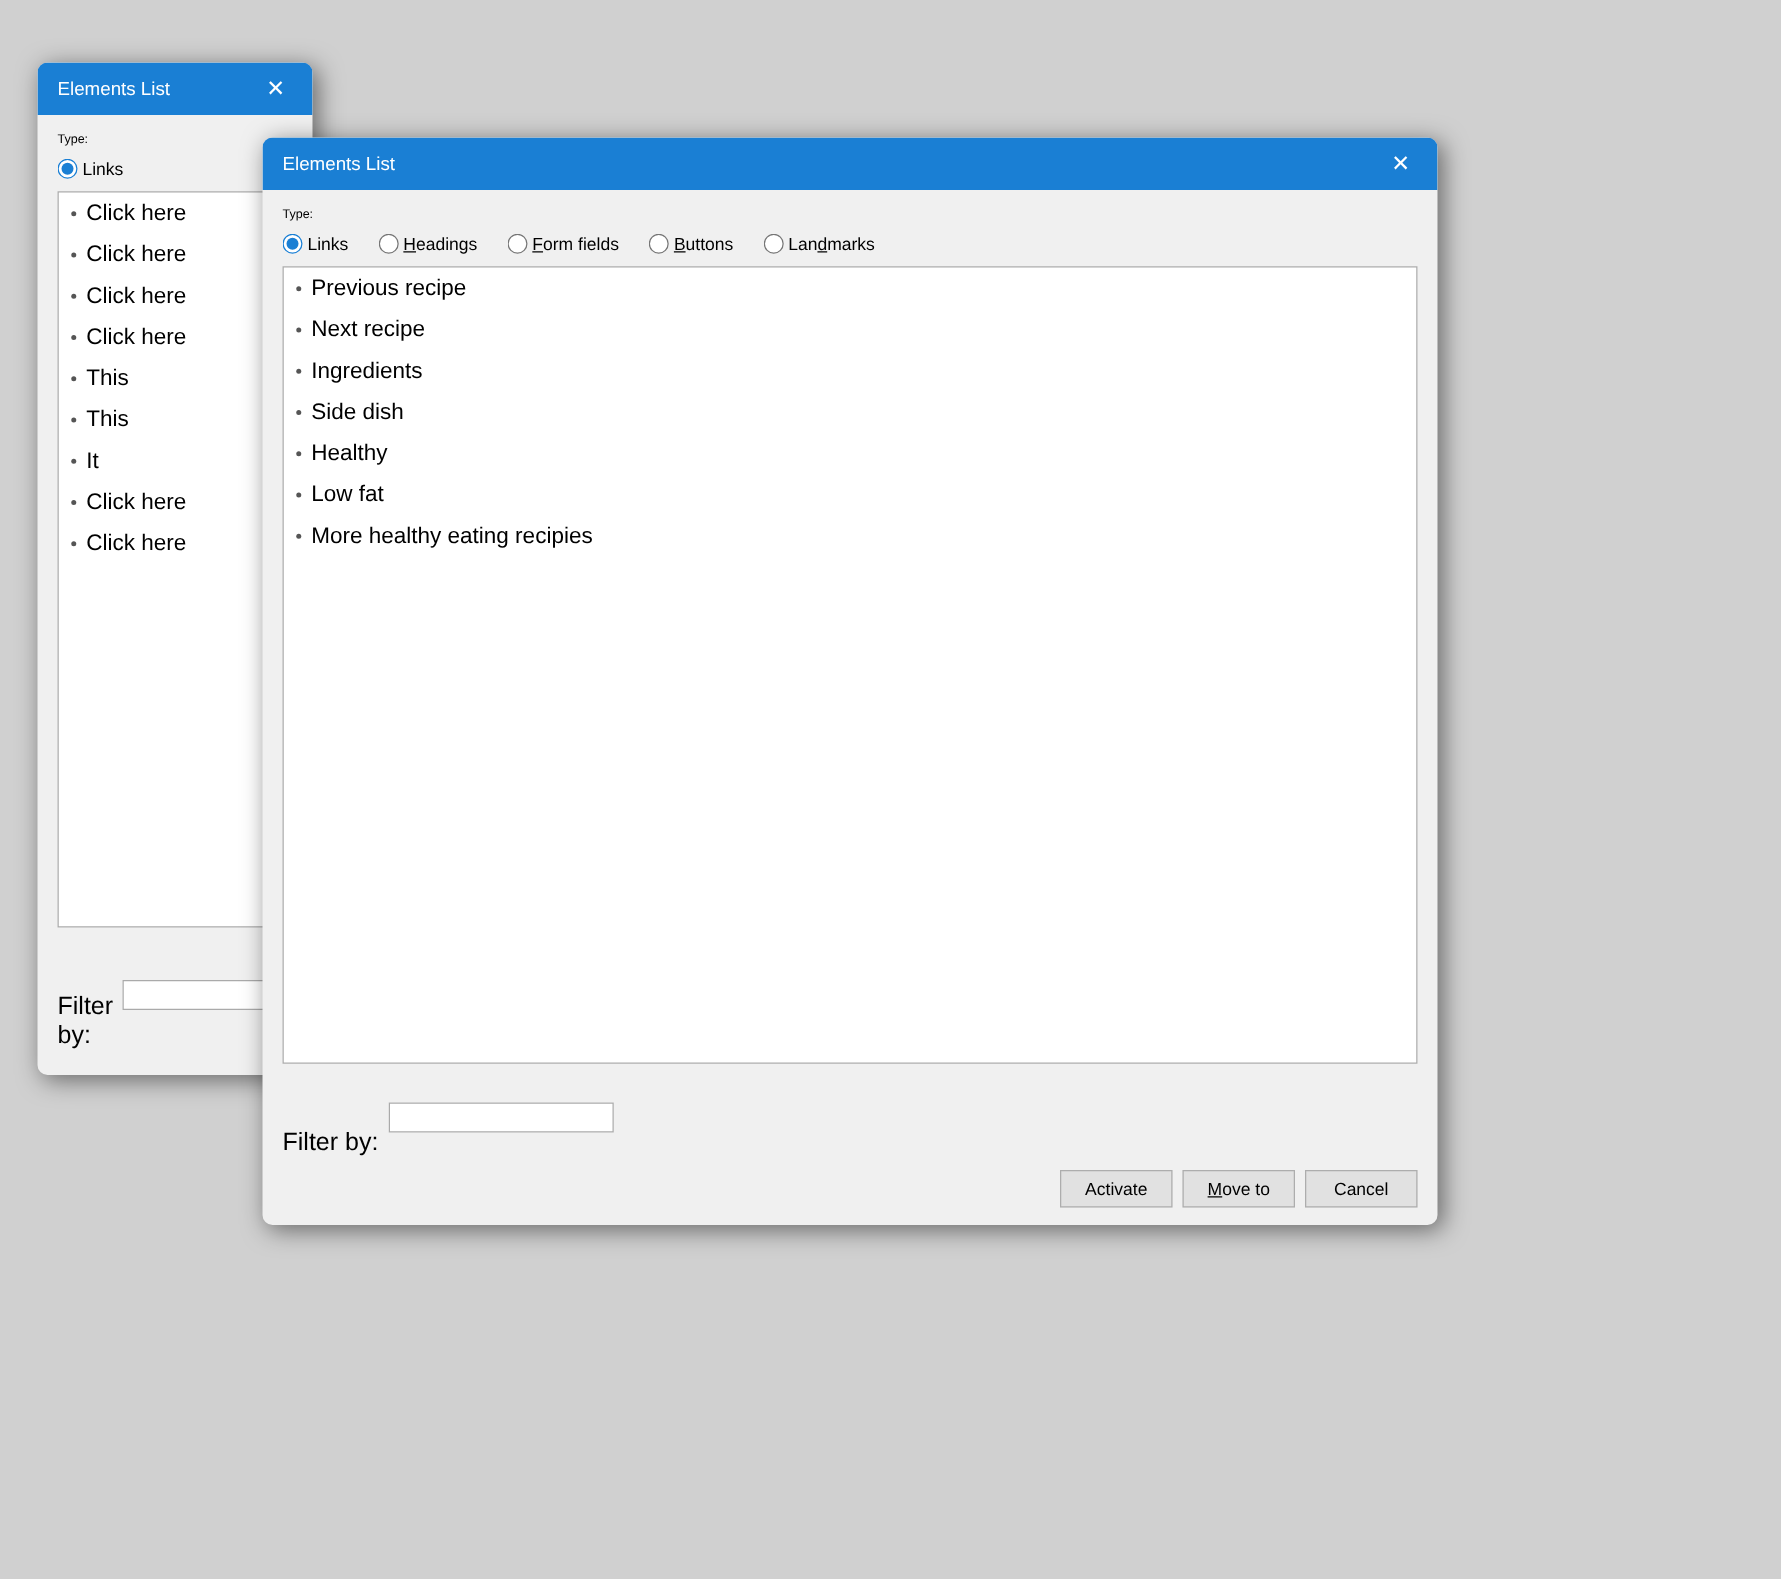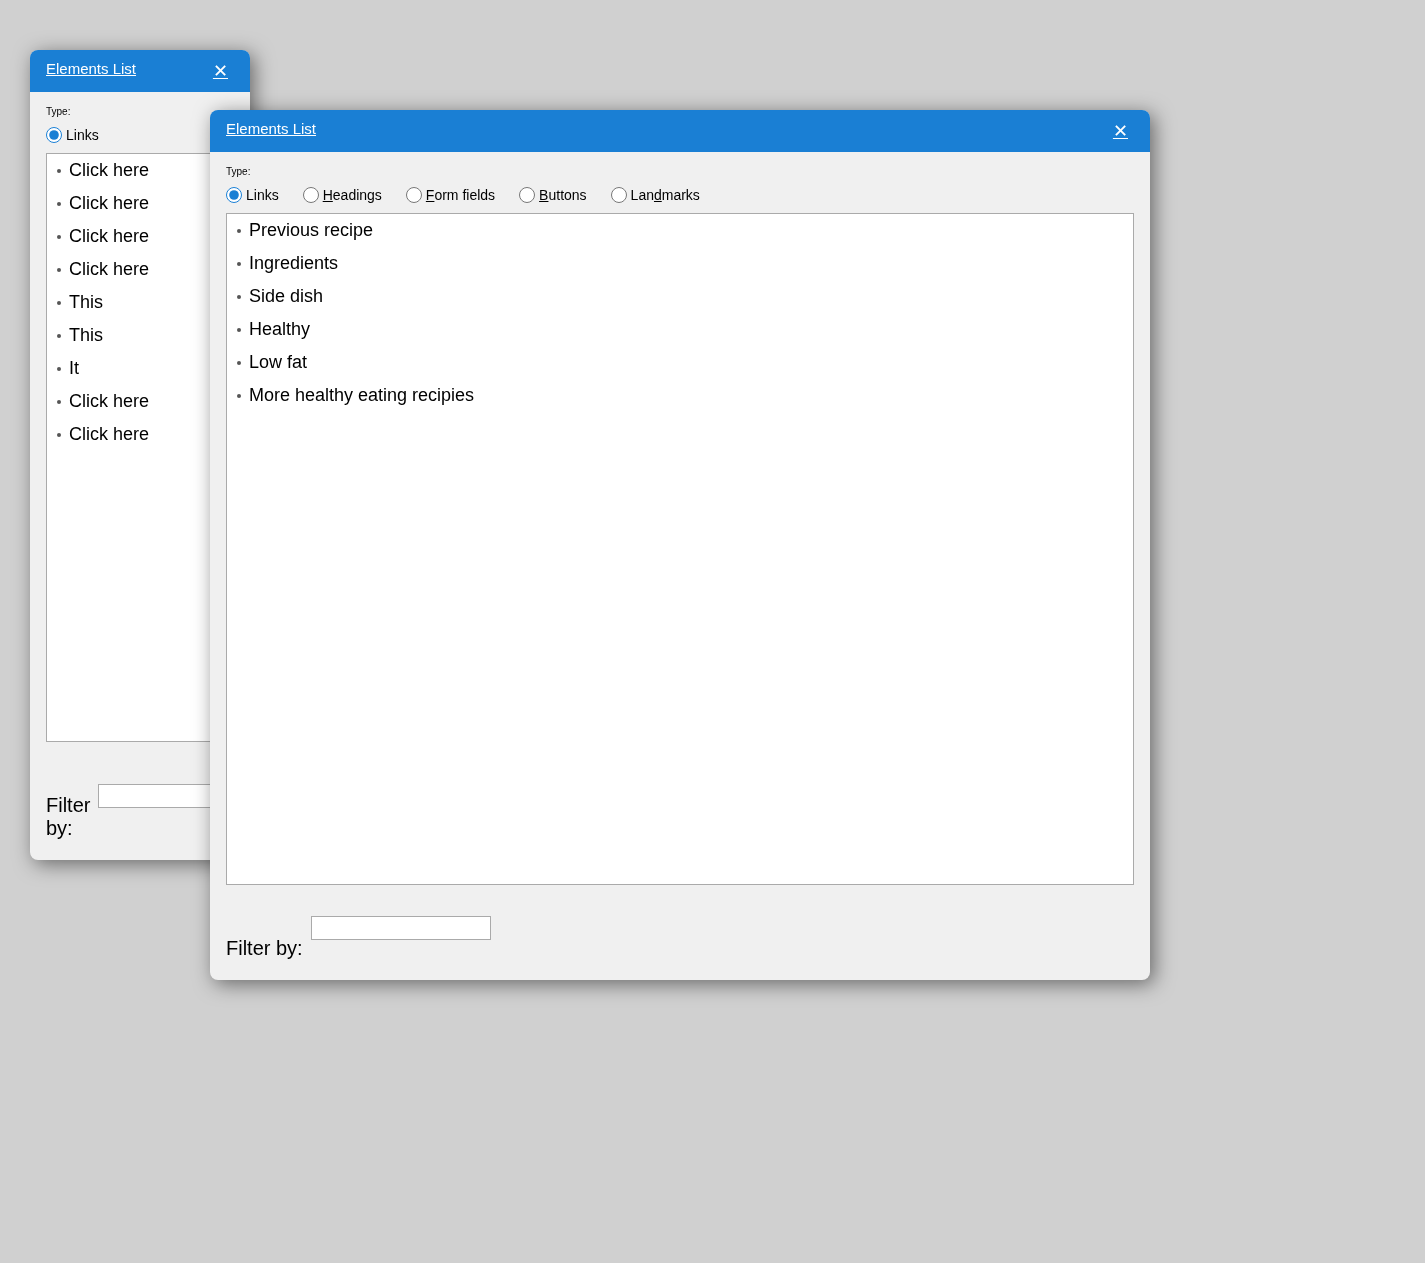--- a/index.html
+++ b/index.html
@@ -25,24 +25,23 @@
     }
 
     
     .titlebar {
       background: #1a7fd4;
       color: #fff;
       padding: 10px 16px;
       font-size: 15px;
       font-weight: 400;
       display: flex;
-      align-items: flex-start;
+      align-items: center;
       justify-content: space-between;
       flex-shrink: 0;
-      text-decoration: underline;
     }
     .titlebar-close {
       background: none;
       border: none;
       color: #fff;
       font-size: 18px;
       cursor: pointer;
       line-height: 1;
       padding: 2px 6px;
     }
@@ -230,24 +229,30 @@
         <input type="radio" name="front-type" style="">
         <span><u>B</u>uttons</span>
       </label>
       <label class="radio-option">
         <input type="radio" name="front-type" style="">
         <span>Lan<u>d</u>marks</span>
       </label>
     </div>
     <div class="list-container">
       <div class="list-item">Previous recipe</div>
+      <div class="list-item">Next recipe</div>
       <div class="list-item">Ingredients</div>
       <div class="list-item">Side dish</div>
       <div class="list-item">Healthy</div>
       <div class="list-item">Low fat</div>
       <div class="list-item">More healthy eating recipies</div>
     </div>
     <div class="filter-row">
       <span class="filter-label">Filter by:</span>
       <input class="filter-input" type="text" value="" style="">
     </div>
+    <div class="button-row">
+      <button class="dlg-button">Activate</button>
+      <button class="dlg-button"><u>M</u>ove to</button>
+      <button class="dlg-button">Cancel</button>
+    </div>
   </div>
 </div>
 
 </body></html>

